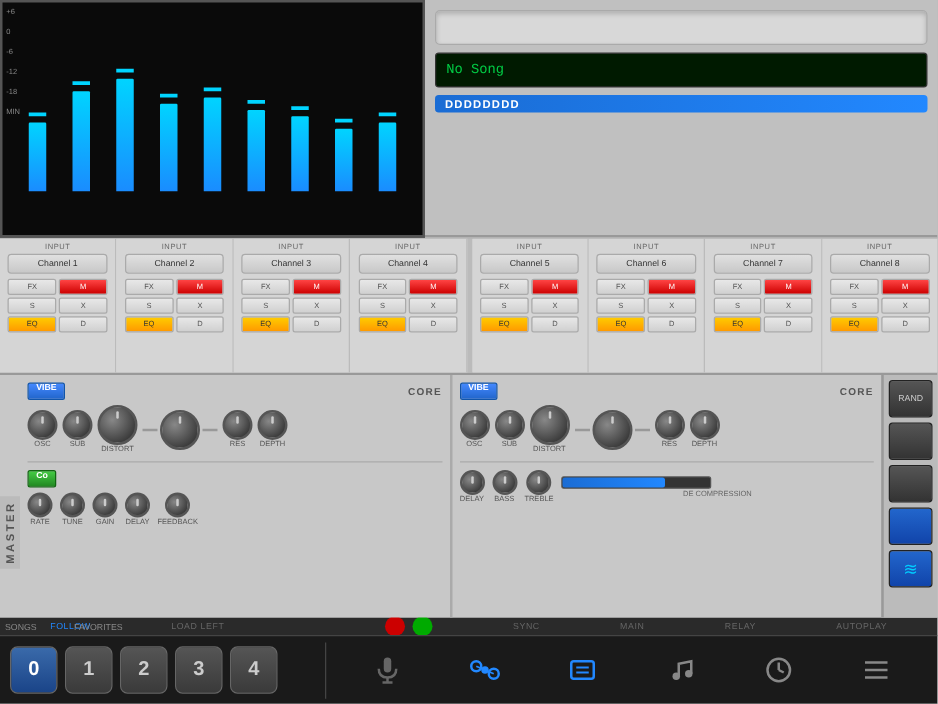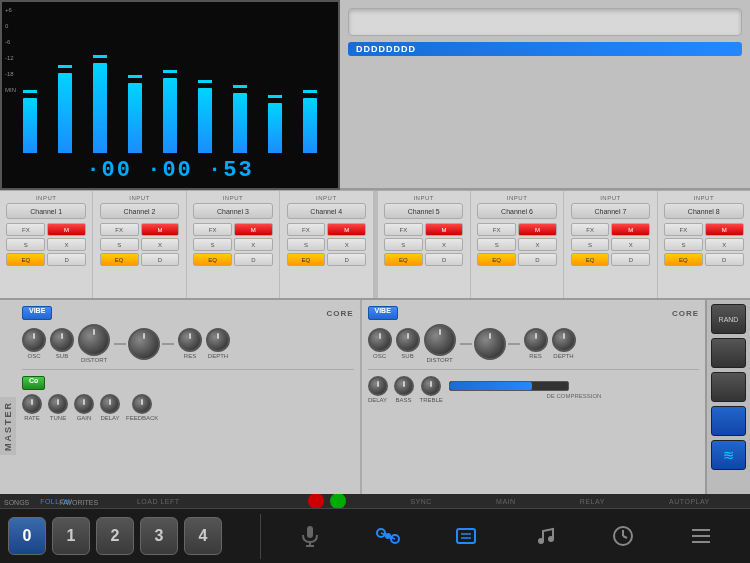--- a/index.html
+++ b/index.html
@@ -546,25 +546,27 @@
         </div>
         <div class="bar-container">
           <div class="bar-marker"></div>
           <div class="bar" style="height:50px"></div>
         </div>
         <div class="bar-container">
           <div class="bar-marker"></div>
           <div class="bar" style="height:55px"></div>
         </div>
       </div>
-      <div class="time-display">·00 ·00 ·53</div>
     </div>
 
     <div class="right-top">
       <div class="preset-bar"></div>
+      <div class="display-screen">
+        <span class="display-text">No Song</span>
+      </div>
       <div class="blue-bar">
         <span class="blue-bar-text">DDDDDDDD</span>
       </div>
       <div class="right-top-lower">
       </div>
     </div>
   </div>
 
   <div class="channels-section">
 

